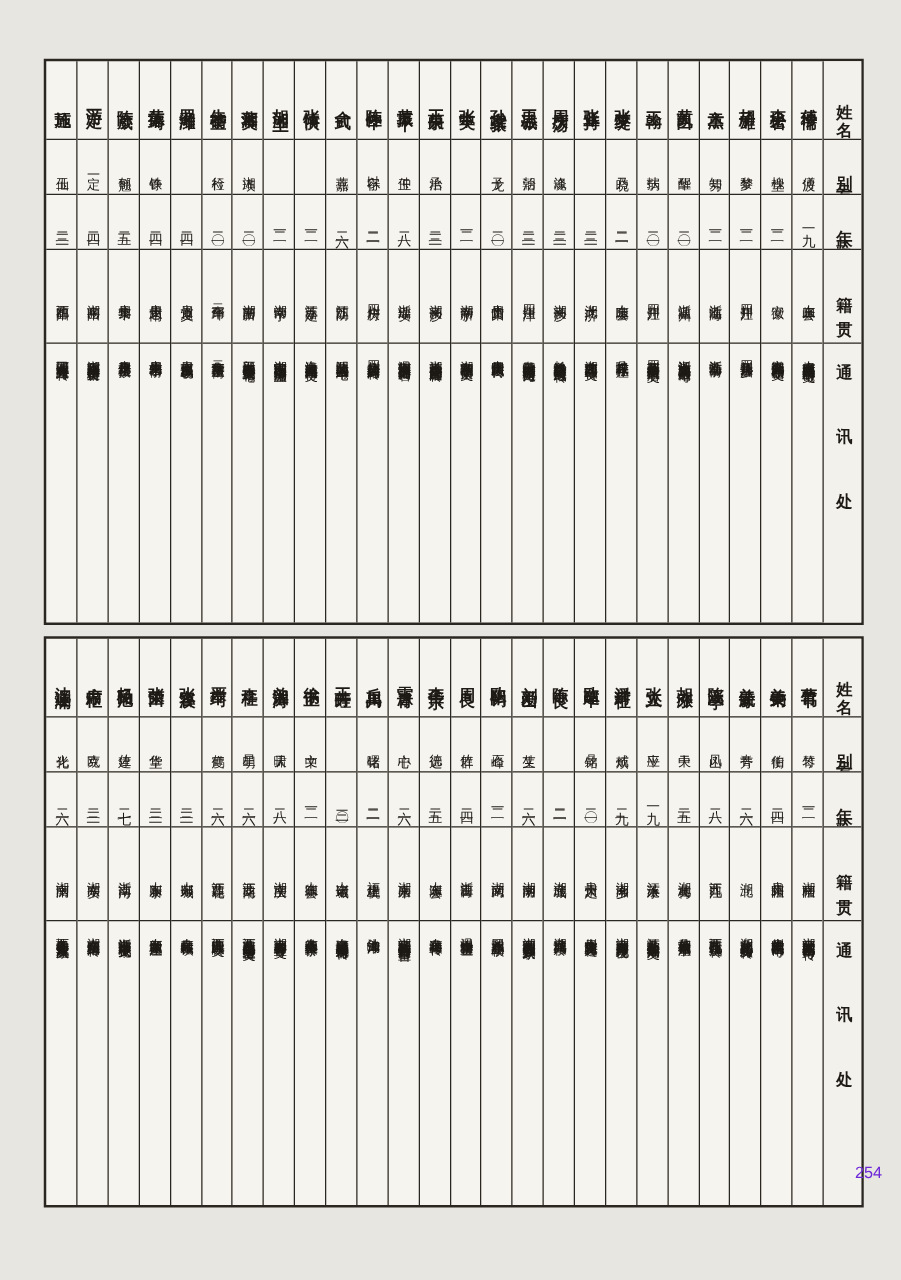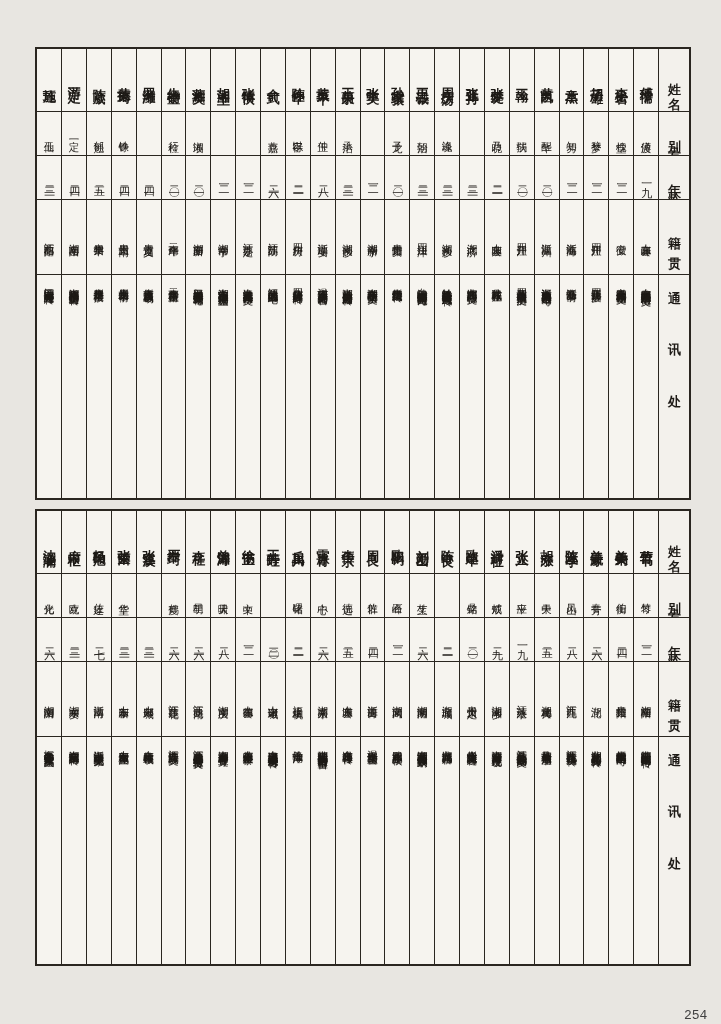--- a/index.html
+++ b/index.html
@@ -45,22 +45,22 @@
   .hl{
     writing-mode:vertical-rl;text-orientation:upright;
     font-weight:700;font-size:13px;display:block;
   }
   .hl-name{letter-spacing:14px;margin-bottom:-14px;}
   .hl-alias{letter-spacing:7px;margin-bottom:-7px;}
   .hl-age{letter-spacing:7px;margin-bottom:-7px;}
   .hl-origin{letter-spacing:20px;margin-bottom:-20px;}
   .hl-addr{letter-spacing:52px;margin-bottom:-52px;}
   .page-number{
-    position:absolute;left:684px;top:1008px;
-    font-family:Liberation Mono, monospace;font-size:13px;color:#404040;
+    position:absolute;left:684px;top:930px;
+    font-family:Liberation Sans, sans-serif;font-size:13px;color:#6d28d9;
   }
 </style>
 </head>
 <body>
 
 <div class="page">
 
   <section class="dir-table top">
     <div class="col header-col">
       <div class="cell c-name">

